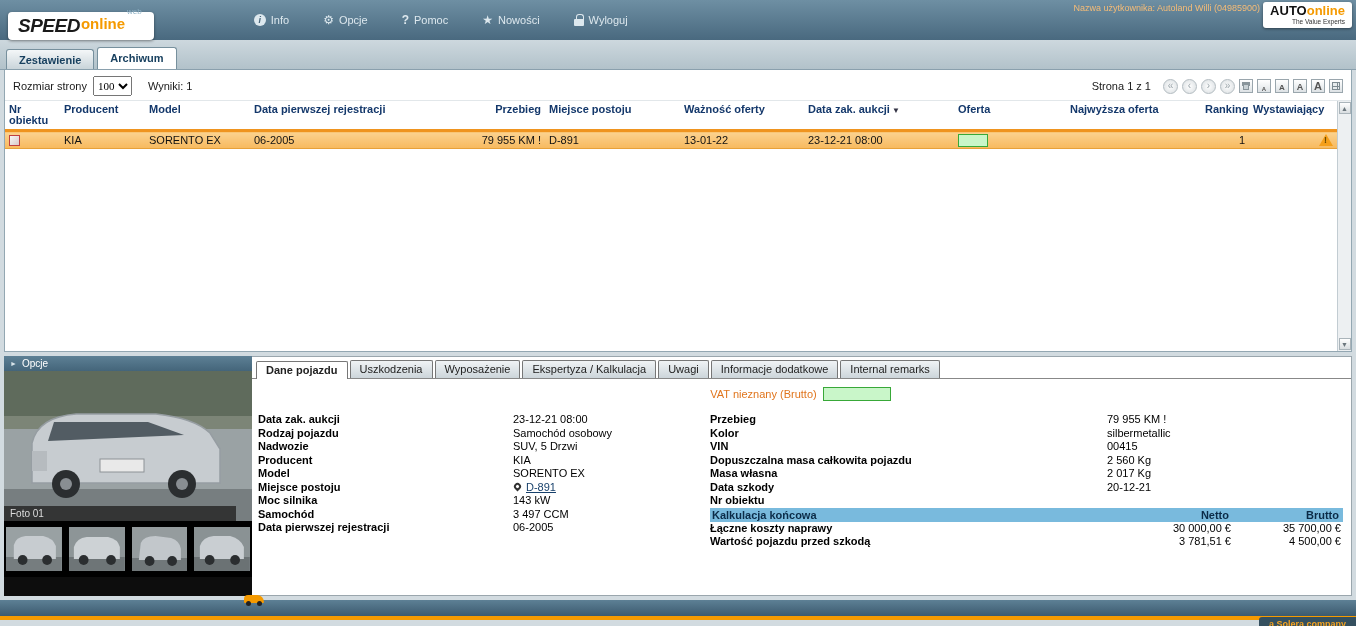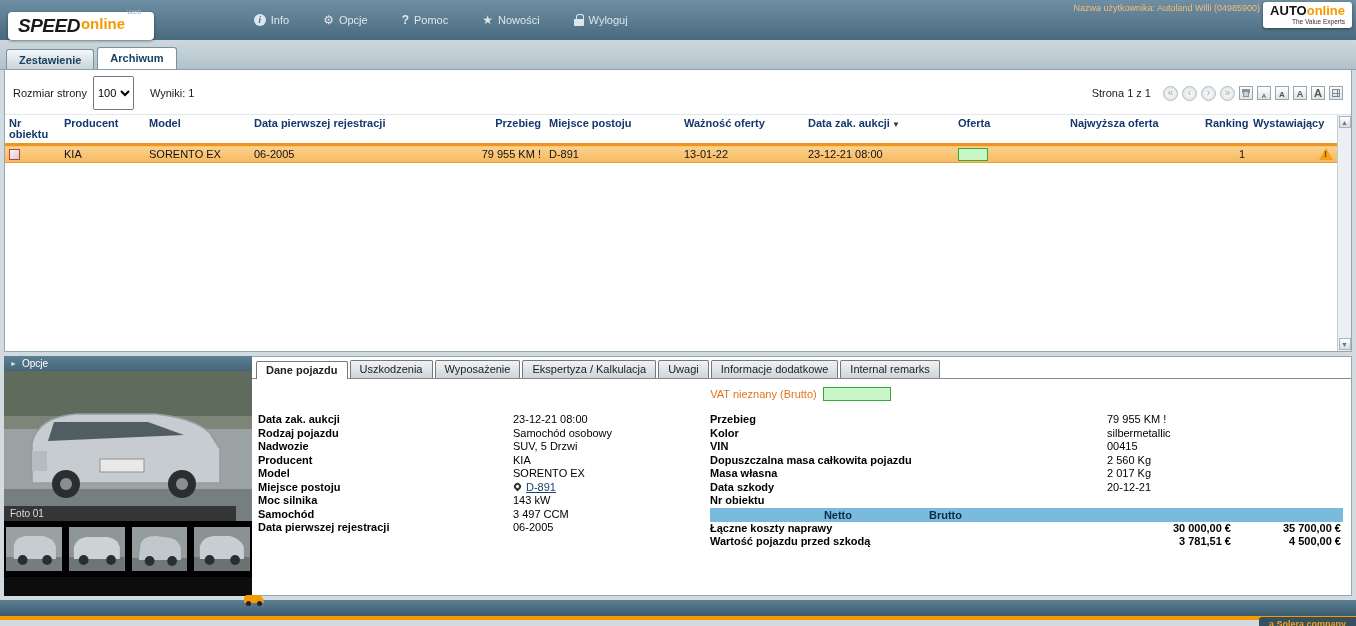--- a/index.html
+++ b/index.html
@@ -28,21 +28,21 @@
   .brand-tag{font-size:6.5px;color:#333;}
 
   
   .tabstrip{height:30px;padding:6px 0 0 6px;background:linear-gradient(#cdd8de,#b2c2ca);border-bottom:1px solid #8aa0ad;display:flex;align-items:flex-end;gap:3px;}
   .tab{font-size:11px;font-weight:bold;color:#18405f;padding:4px 12px 3px;border:1px solid #77909d;border-bottom:none;border-radius:3px 3px 0 0;background:linear-gradient(#f4f7f8,#c9d4da);cursor:pointer;}
   .tab.active{background:#fff;padding-bottom:5px;}
 
   
   .main-panel{margin:0 4px;background:#fff;border:1px solid #93a7b2;border-top:none;height:282px;display:flex;flex-direction:column;}
   .toolbar{display:flex;align-items:center;padding:6px 8px 4px;font-size:11px;color:#1a1a1a;gap:6px;}
-  .page-size{font-size:11px;height:34px;}
+  .page-size{font-size:11px;height:20px;font-family:Liberation Serif, serif;}
   .results{margin-left:10px;}
   .toolbar-right{margin-left:auto;display:flex;align-items:center;gap:4px;}
   .page-info{margin-right:8px;}
   .pg-btn{width:15px;height:15px;border-radius:50%;background:radial-gradient(#ffffff,#d7dcdf);border:1px solid #b3bcc1;color:#98a2a8;font-size:10px;line-height:12px;text-align:center;cursor:pointer;}
   .tool-btn{min-width:14px;height:14px;border:1px solid #9aa6ad;background:linear-gradient(#fff,#dde2e5);display:flex;align-items:flex-end;justify-content:center;cursor:pointer;color:#555;font-weight:bold;padding:0 1px;}
   .sz-1{font-size:6px;} .sz-2{font-size:8px;} .sz-3{font-size:9px;} .sz-4{font-size:11px;}
   .printer-icon{position:relative;}
   .printer-icon::before{content:"";position:absolute;top:2px;left:2px;right:2px;height:4px;background:#8a959b;}
   .printer-icon::after{content:"";position:absolute;bottom:2px;left:3px;right:3px;height:4px;background:#c9d1d5;border:1px solid #8a959b;}
   .grid-icon{position:relative;}
@@ -96,21 +96,21 @@
   .fields-right .fl{width:397px;flex-shrink:0;}
   .fields-right .fv{flex:1;}
   .pin-icon{display:inline-block;width:7px;height:7px;background:#333;border-radius:50% 50% 50% 0;transform:rotate(-45deg);margin:0 5px 0 1px;position:relative;top:-1px;}
   .pin-icon::after{content:"";position:absolute;left:2.2px;top:2.2px;width:2.5px;height:2.5px;border-radius:50%;background:#fff;}
   .loc-link{color:#17406b;text-decoration:underline;cursor:pointer;}
   .kalk-header{display:flex;background:#79badd;font-weight:bold;color:#0b2b47;line-height:14px;padding:0 2px;}
   .kalk-title{flex:1;}
   .kalk-n,.money-n{width:140px;text-align:right;flex-shrink:0;}
   .kalk-b,.money-b{width:112px;text-align:right;flex-shrink:0;padding-right:2px;}
   .money-row .fl{flex:1;width:auto;}
-  .money-n,.money-b{font-weight:bold;}
+  .money-n,.money-b{font-weight:normal;}
 
   
   .footer{margin-top:4px;height:20px;background:linear-gradient(#5d8095,#3c5a6e);border-bottom:4px solid #f59a00;position:relative;}
   .solera{position:absolute;right:0;top:17px;background:#35505f;color:#f5a21f;font-size:9px;font-weight:bold;padding:2px 10px;border-radius:3px 0 0 3px;}
   .footer-car{position:absolute;left:244px;top:-5px;width:20px;height:8px;background:#f59a00;border-radius:4px 7px 1px 1px;}
   .footer-car::before,.footer-car::after{content:"";position:absolute;bottom:-3px;width:5px;height:5px;border-radius:50%;background:#222;}
   .footer-car::before{left:2px;} .footer-car::after{right:2px;}
 </style>
 </head>
 <body>
@@ -385,20 +385,21 @@
             <div class="frow">
                 <span class="fl">Data szkody</span>
                 <span class="fv">20-12-21</span>
               </div>
             <div class="frow">
                 <span class="fl">Nr obiektu</span>
                 <span class="fv"></span>
               </div>
 
             <div class="kalk-header">
+              <span class="kalk-title">Kalkulacja końcowa</span>
               <span class="kalk-n">Netto</span>
               <span class="kalk-b">Brutto</span>
             </div>
             <div class="frow money-row">
               <span class="fl">Łączne koszty naprawy</span>
               <span class="money-n">30 000,00 €</span>
               <span class="money-b">35 700,00 €</span>
             </div>
             <div class="frow money-row">
               <span class="fl">Wartość pojazdu przed szkodą</span>

